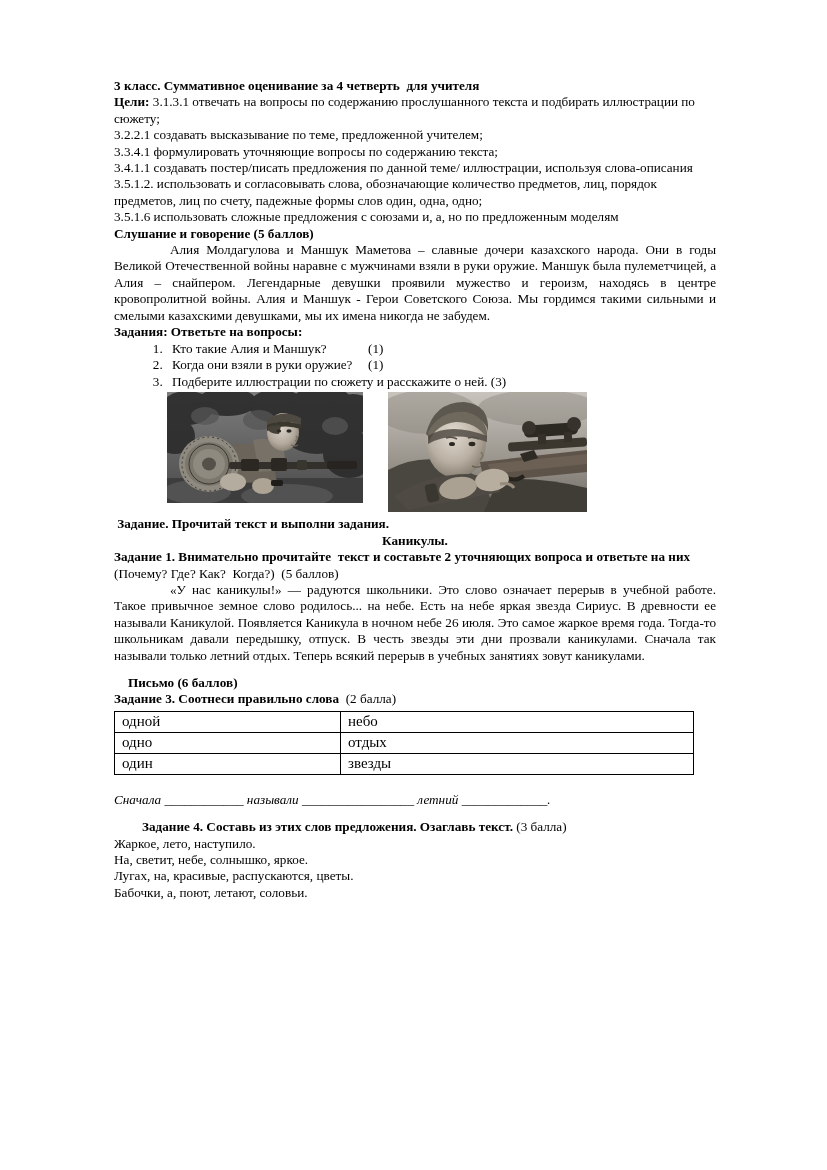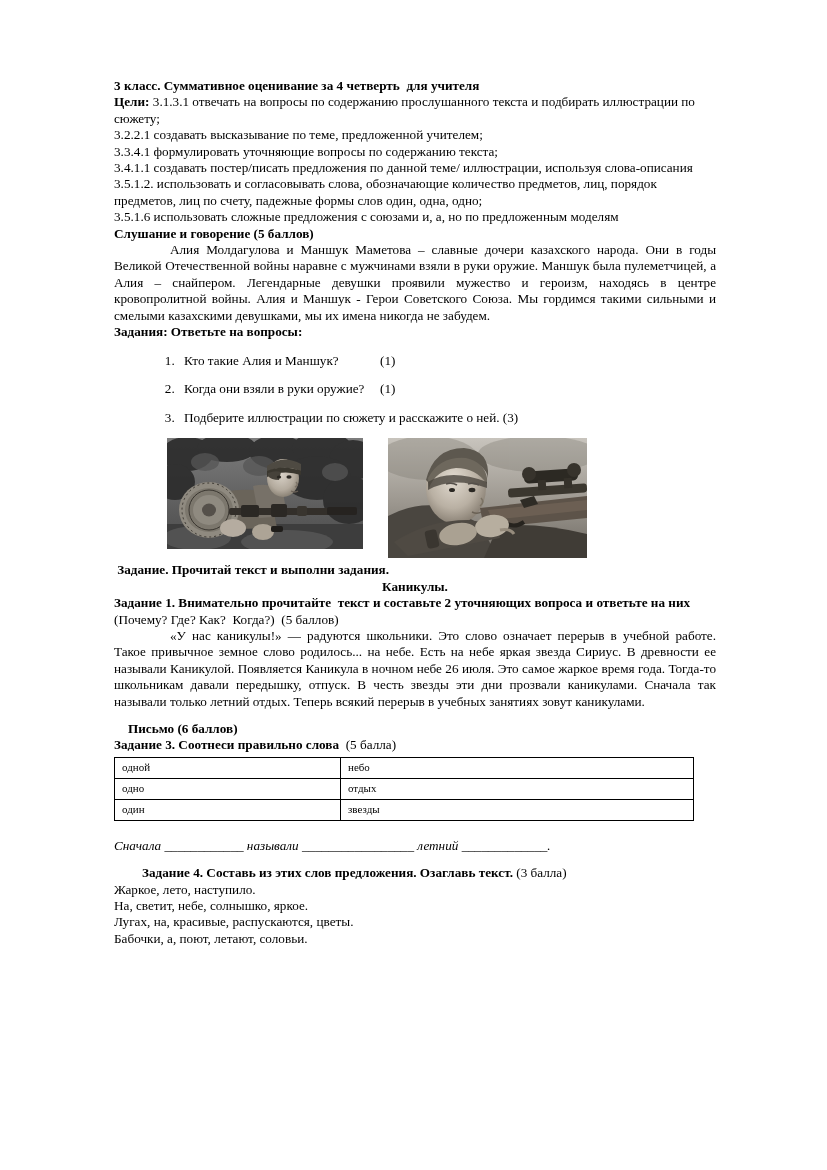--- a/index.html
+++ b/index.html
@@ -41,21 +41,21 @@
   .spacer-md { height: 11px; }
   .spacer-lg { height: 17px; }
 
   
   ol.qlist {
     margin: 0;
     padding: 0 0 0 52px;
     list-style: decimal;
   }
   ol.qlist li {
-    margin: 12px;
+    margin: 0;
     padding-left: 6px;
     line-height: 16.6px;
   }
   .qtext { display: inline-block; }
   .qpts { display: inline-block; }
 
   
   .img-row {
     position: relative;
     height: 124px;
@@ -79,21 +79,21 @@
   table.match-table {
     border-collapse: collapse;
     width: 563px;
     margin: 3px 0 0 0;
     table-layout: fixed;
   }
   table.match-table td {
     border: 1px solid #000;
     height: 18px;
     padding: 1px 0 1px 7px;
-    font-size: 11px;
+    font-size: 15px;
     line-height: 15px;
     vertical-align: middle;
   }
   table.match-table td.col-a { width: 218px; }
   table.match-table td.col-b { width: 345px; }
 
   .indent-1 { padding-left: 28px; }
   .indent-2 { padding-left: 38px; }
   .indent-3 { padding-left: 14px; }
 </style>
@@ -266,21 +266,21 @@
     </div>
 
     <p class="ln b"> Задание. Прочитай текст и выполни задания.</p>
     <p class="centered b">Каникулы.</p>
     <p class="ln"><span class="b">Задание 1. Внимательно прочитайте  текст и составьте 2 уточняющих вопроса и ответьте на них</span><span> (Почему? Где? Как?  Когда?)  (5 баллов)</span></p>
     <p class="para-just">«У нас каникулы!» — радуются школьники. Это слово означает перерыв в учебной работе. Такое привычное земное слово родилось... на небе. Есть на небе яркая звезда Сириус. В древности ее называли  Каникулой.  Появляется  Каникула в ночном небе 26 июля. Это самое жаркое время года. Тогда-то школьникам давали передышку, отпуск.   В честь звезды эти дни прозвали каникулами.    Сначала так называли только летний отдых. Теперь всякий перерыв в учебных занятиях зовут каникулами.</p>
 
     <div class="spacer-md"></div>
 
     <p class="ln b indent-3">Письмо (6 баллов)</p>
-    <p class="ln"><span class="b">Задание 3. Соотнеси правильно слова</span><span>  (5 балла)</span></p>
+    <p class="ln"><span class="b">Задание 3. Соотнеси правильно слова</span><span>  (2 балла)</span></p>
 
     <table class="match-table">
       <tbody>
         <tr>
           <td class="col-a">одной</td>
           <td class="col-b">небо</td>
         </tr>
         <tr>
           <td class="col-a">одно</td>
           <td class="col-b">отдых</td>

